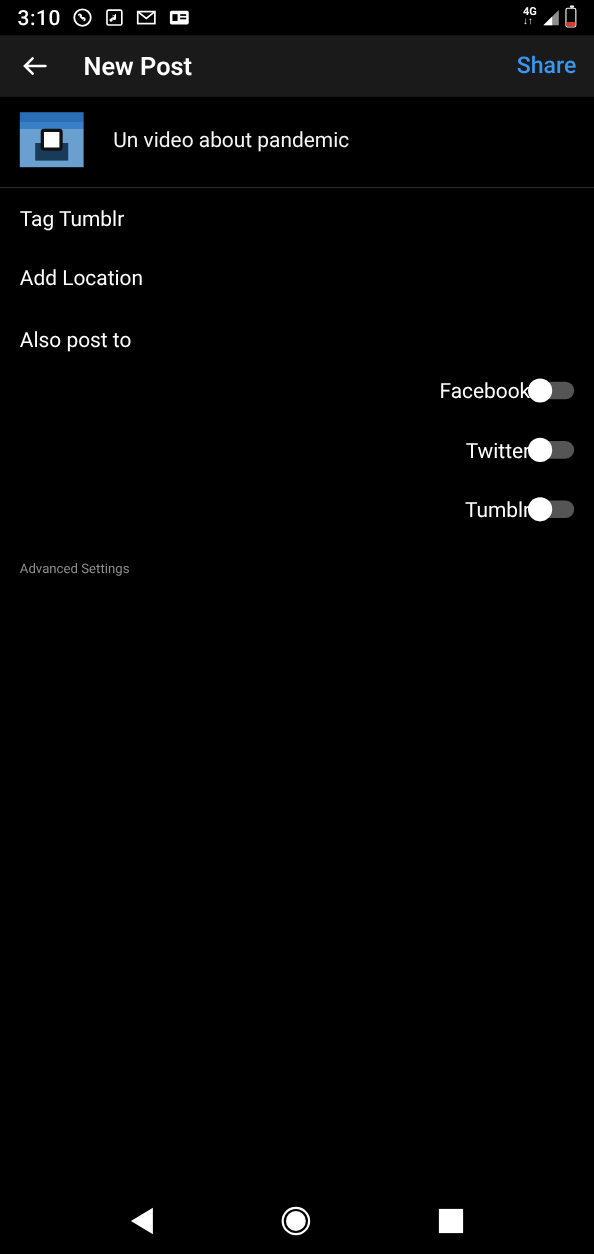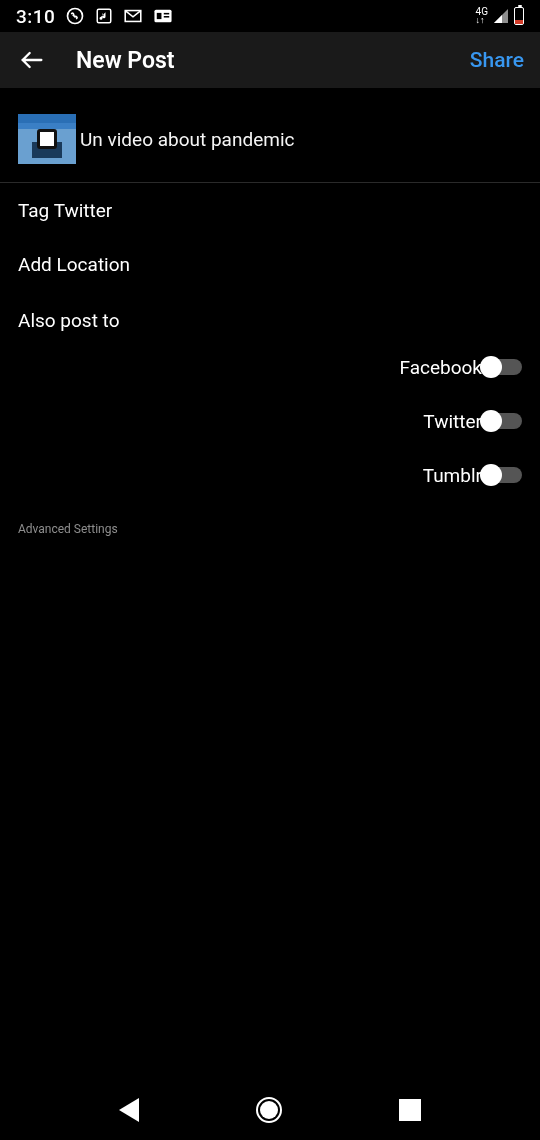--- a/index.html
+++ b/index.html
@@ -41,21 +41,21 @@
       letter-spacing: 0.5px;
     }
     .status-icon {
       display: inline-flex;
       align-items: center;
       justify-content: center;
     }
     .fourg {
       font-size: 10px;
       line-height: 9px;
-      font-weight: 400;
+      font-weight: 700;
     }
     .signal-tri {
       width: 0;
       height: 0;
       border-style: solid;
       border-width: 0 0 14px 14px;
       border-color: transparent transparent #8e8e8e transparent;
       position: relative;
     }
     .signal-tri::after {
@@ -119,23 +119,22 @@
       font-weight: 500;
       color: #3897f0;
       padding-right: 2px;
       margin-left: 15px;
     }
     
     .caption-row {
       display: flex;
       align-items: center;
       padding: 14px 18px 18px 18px;
-      gap: 4px;
+      gap: 27px;
       border-bottom: 0.5px solid #2a2a2a;
-      margin-top: 12px;
     }
     .thumb {
       width: 58px;
       height: 50px;
       background: linear-gradient(180deg, #2a6fb5 0%, #2a6fb5 18%, #3a7fc5 18%, #3a7fc5 30%, #6aa0d0 30%, #6aa0d0 100%);
       position: relative;
       flex-shrink: 0;
     }
     .thumb::after {
       content: "";
@@ -301,21 +300,21 @@
 </div>
 
 <div class="caption-row">
   <div class="thumb">
     <div class="thumb-speaker"></div>
   </div>
   <div class="caption-text">Un video about pandemic</div>
 </div>
 
 <div class="option-row">
-  <span>Tag Twitter</span>
+  <span>Tag Tumblr</span>
 </div>
 <div class="option-row">
   <span>Add Location</span>
 </div>
 
 <div class="section-label">Also post to</div>
 
 <div class="toggle-row">
   <span>Facebook</span>
   <div class="toggle">

